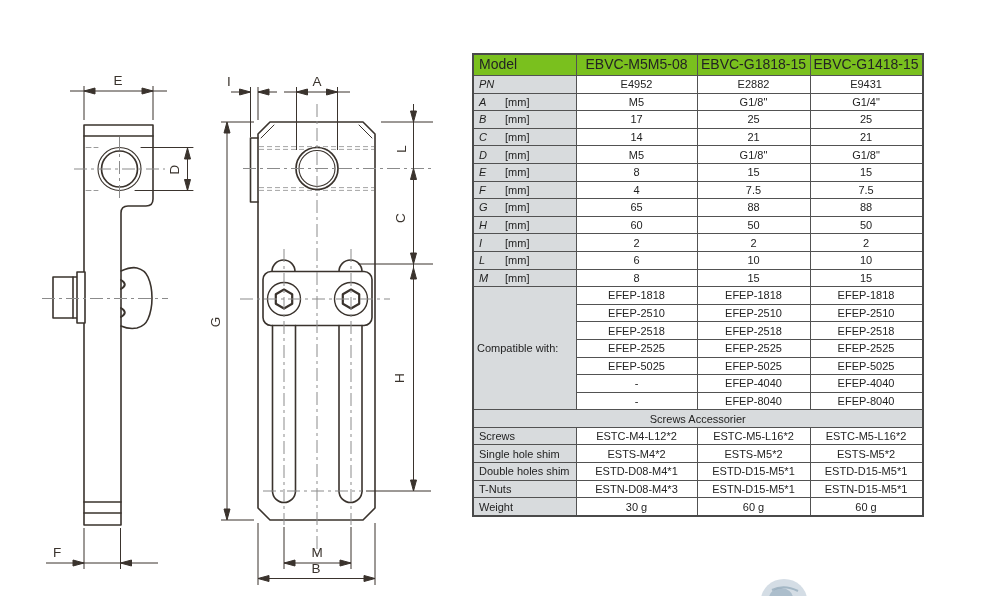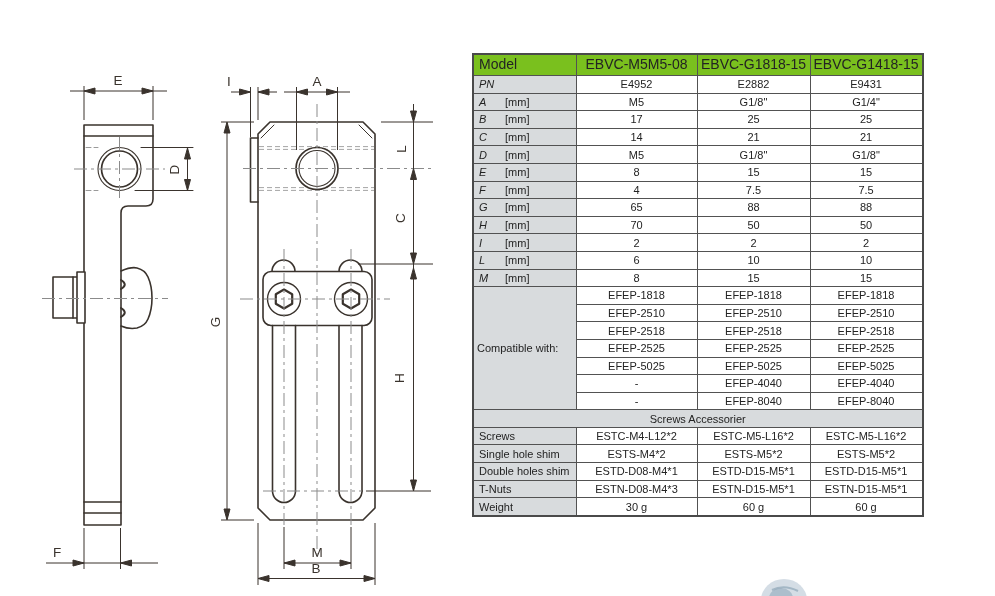--- a/index.html
+++ b/index.html
@@ -274,21 +274,21 @@
         <td class="val">7.5</td>
       </tr>
       <tr>
         <td class="lbl"><span class="dl">G</span><span class="du">[mm]</span></td>
         <td class="val">65</td>
         <td class="val">88</td>
         <td class="val">88</td>
       </tr>
       <tr>
         <td class="lbl"><span class="dl">H</span><span class="du">[mm]</span></td>
-        <td class="val">70</td>
+        <td class="val">60</td>
         <td class="val">50</td>
         <td class="val">50</td>
       </tr>
       <tr>
         <td class="lbl"><span class="dl">I</span><span class="du">[mm]</span></td>
         <td class="val">2</td>
         <td class="val">2</td>
         <td class="val">2</td>
       </tr>
       <tr>

